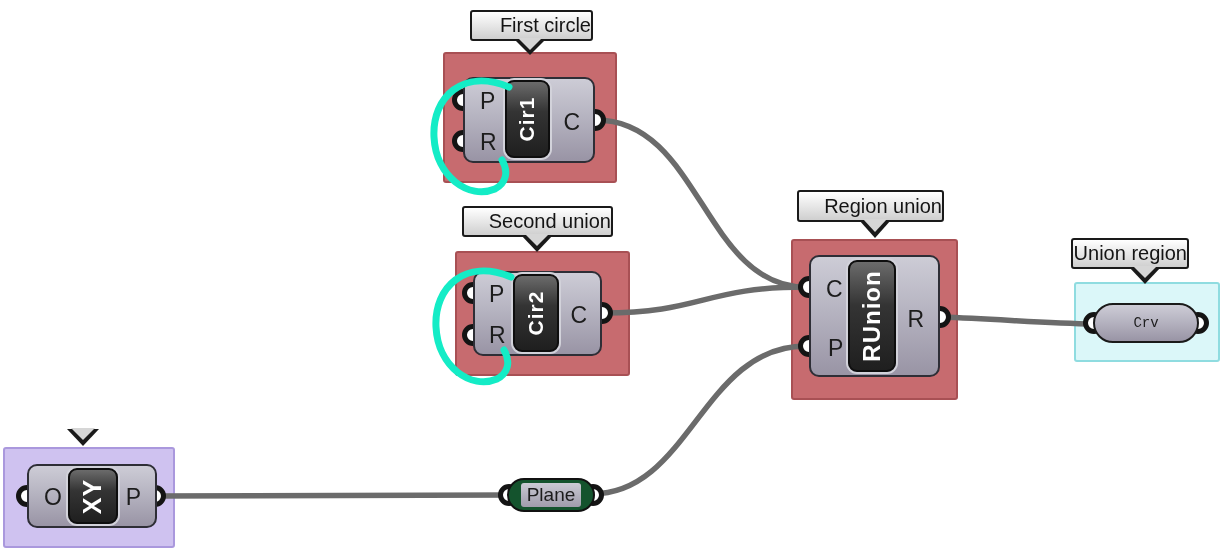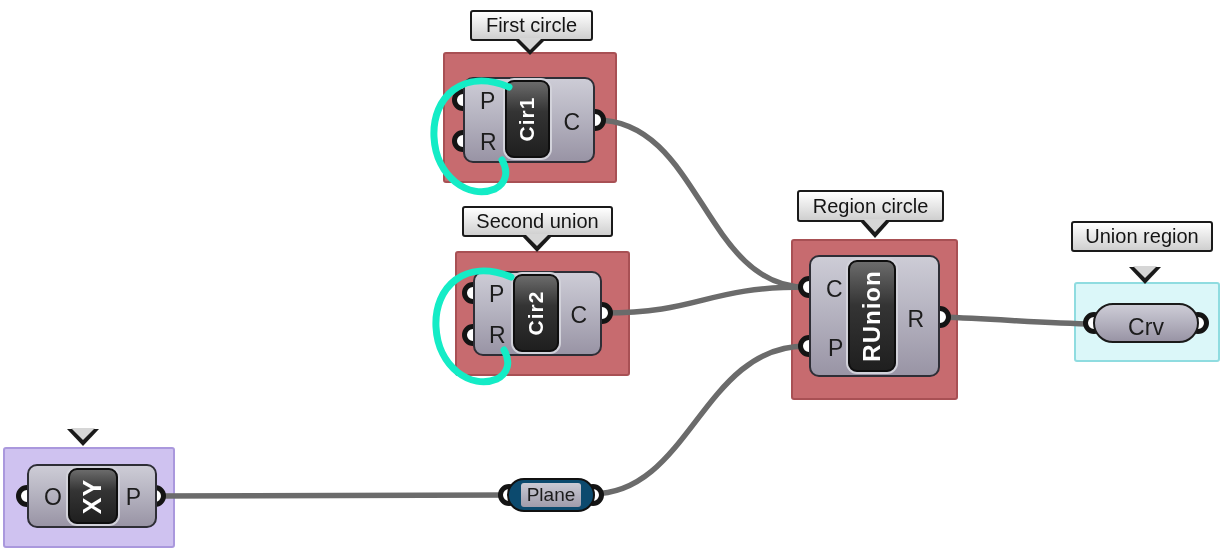--- a/index.html
+++ b/index.html
@@ -33,32 +33,32 @@
         box-shadow:0 0 0 2px #d2d2da;display:flex;align-items:center;justify-content:center;}
   .vtext{transform:rotate(-90deg);white-space:nowrap;color:#ffffff;font-weight:bold;letter-spacing:1px;}
   .port{position:absolute;font-size:23px;line-height:28px;color:#1c1c1c;}
 
   
   .pill{position:absolute;z-index:4;border:2.5px solid #1a1a1a;border-radius:20px;box-sizing:border-box;
         background:linear-gradient(180deg,#cdccd6 0%,#b6b4c1 45%,#999
 
 4a5 100%);
         background:linear-gradient(180deg,#cdccd6 0%,#b6b4c1 45%,#9994a5 100%);
-        display:flex;align-items:flex-end;justify-content:center;font-size:23px;color:#1c1c1c;}
+        display:flex;align-items:center;justify-content:center;font-size:14px;color:#1c1c1c;font-family:Liberation Mono, monospace;}
 
   
   .relay{position:absolute;z-index:4;border:2px solid #111111;border-radius:17px;box-sizing:border-box;
-         background:#0c4a6e;}
+         background:#14532d;}
   .relay-inner{position:absolute;border-radius:3px;background:linear-gradient(180deg,#cbcad4 0%,#b2b0bd 55%,#a09cab 100%);
          display:flex;align-items:center;justify-content:center;font-size:19px;color:#1c1c1c;}
 
   
   .bubble{position:absolute;z-index:7;border:2px solid #1a1a1a;border-radius:3px;box-sizing:border-box;
           background:linear-gradient(180deg,#ffffff 0%,#cfcfcf 100%);
-          display:flex;align-items:center;justify-content:center;
+          display:flex;align-items:center;justify-content:flex-end;
           font-size:20px;color:#141414;}
   .tail-b{position:absolute;z-index:7;width:0;height:0;
           border-left:16px solid transparent;border-right:16px solid transparent;}
   .tail-f{position:absolute;z-index:8;width:0;height:0;
           border-left:12px solid transparent;border-right:12px solid transparent;}
 </style>
 </head>
 <body>
 
 <div class="canvas">
@@ -148,26 +148,26 @@
   <div class="tail-b" style="left:514px;top:39px;border-top:16px solid #1a1a1a"></div>
   <div class="tail-f" style="left:518px;top:38px;border-top:12px solid #d6d6d6"></div>
 
   <div class="bubble" style="left:462px;top:206px;width:151px;height:31px">
     <span>Second union</span>
   </div>
   <div class="tail-b" style="left:521px;top:235px;border-top:17px solid #1a1a1a"></div>
   <div class="tail-f" style="left:525px;top:234px;border-top:12px solid #d6d6d6"></div>
 
   <div class="bubble" style="left:797px;top:190px;width:147px;height:32px">
-    <span>Region circle</span>
+    <span>Region union</span>
   </div>
   <div class="tail-b" style="left:859px;top:220px;border-top:18px solid #1a1a1a"></div>
   <div class="tail-f" style="left:863px;top:219px;border-top:13px solid #d6d6d6"></div>
 
-  <div class="bubble" style="left:1071px;top:221px;width:142px;height:31px">
+  <div class="bubble" style="left:1071px;top:238px;width:118px;height:31px">
     <span>Union region</span>
   </div>
   <div class="tail-b" style="left:1129px;top:267px;border-top:17px solid #1a1a1a"></div>
   <div class="tail-f" style="left:1133px;top:266px;border-top:12px solid #d6d6d6"></div>
 
   <div class="tail-b" style="left:67px;top:429px;border-top:17px solid #1a1a1a"></div>
   <div class="tail-f" style="left:71px;top:428px;border-top:12px solid #d6d6d6"></div>
 
 </div>
 

